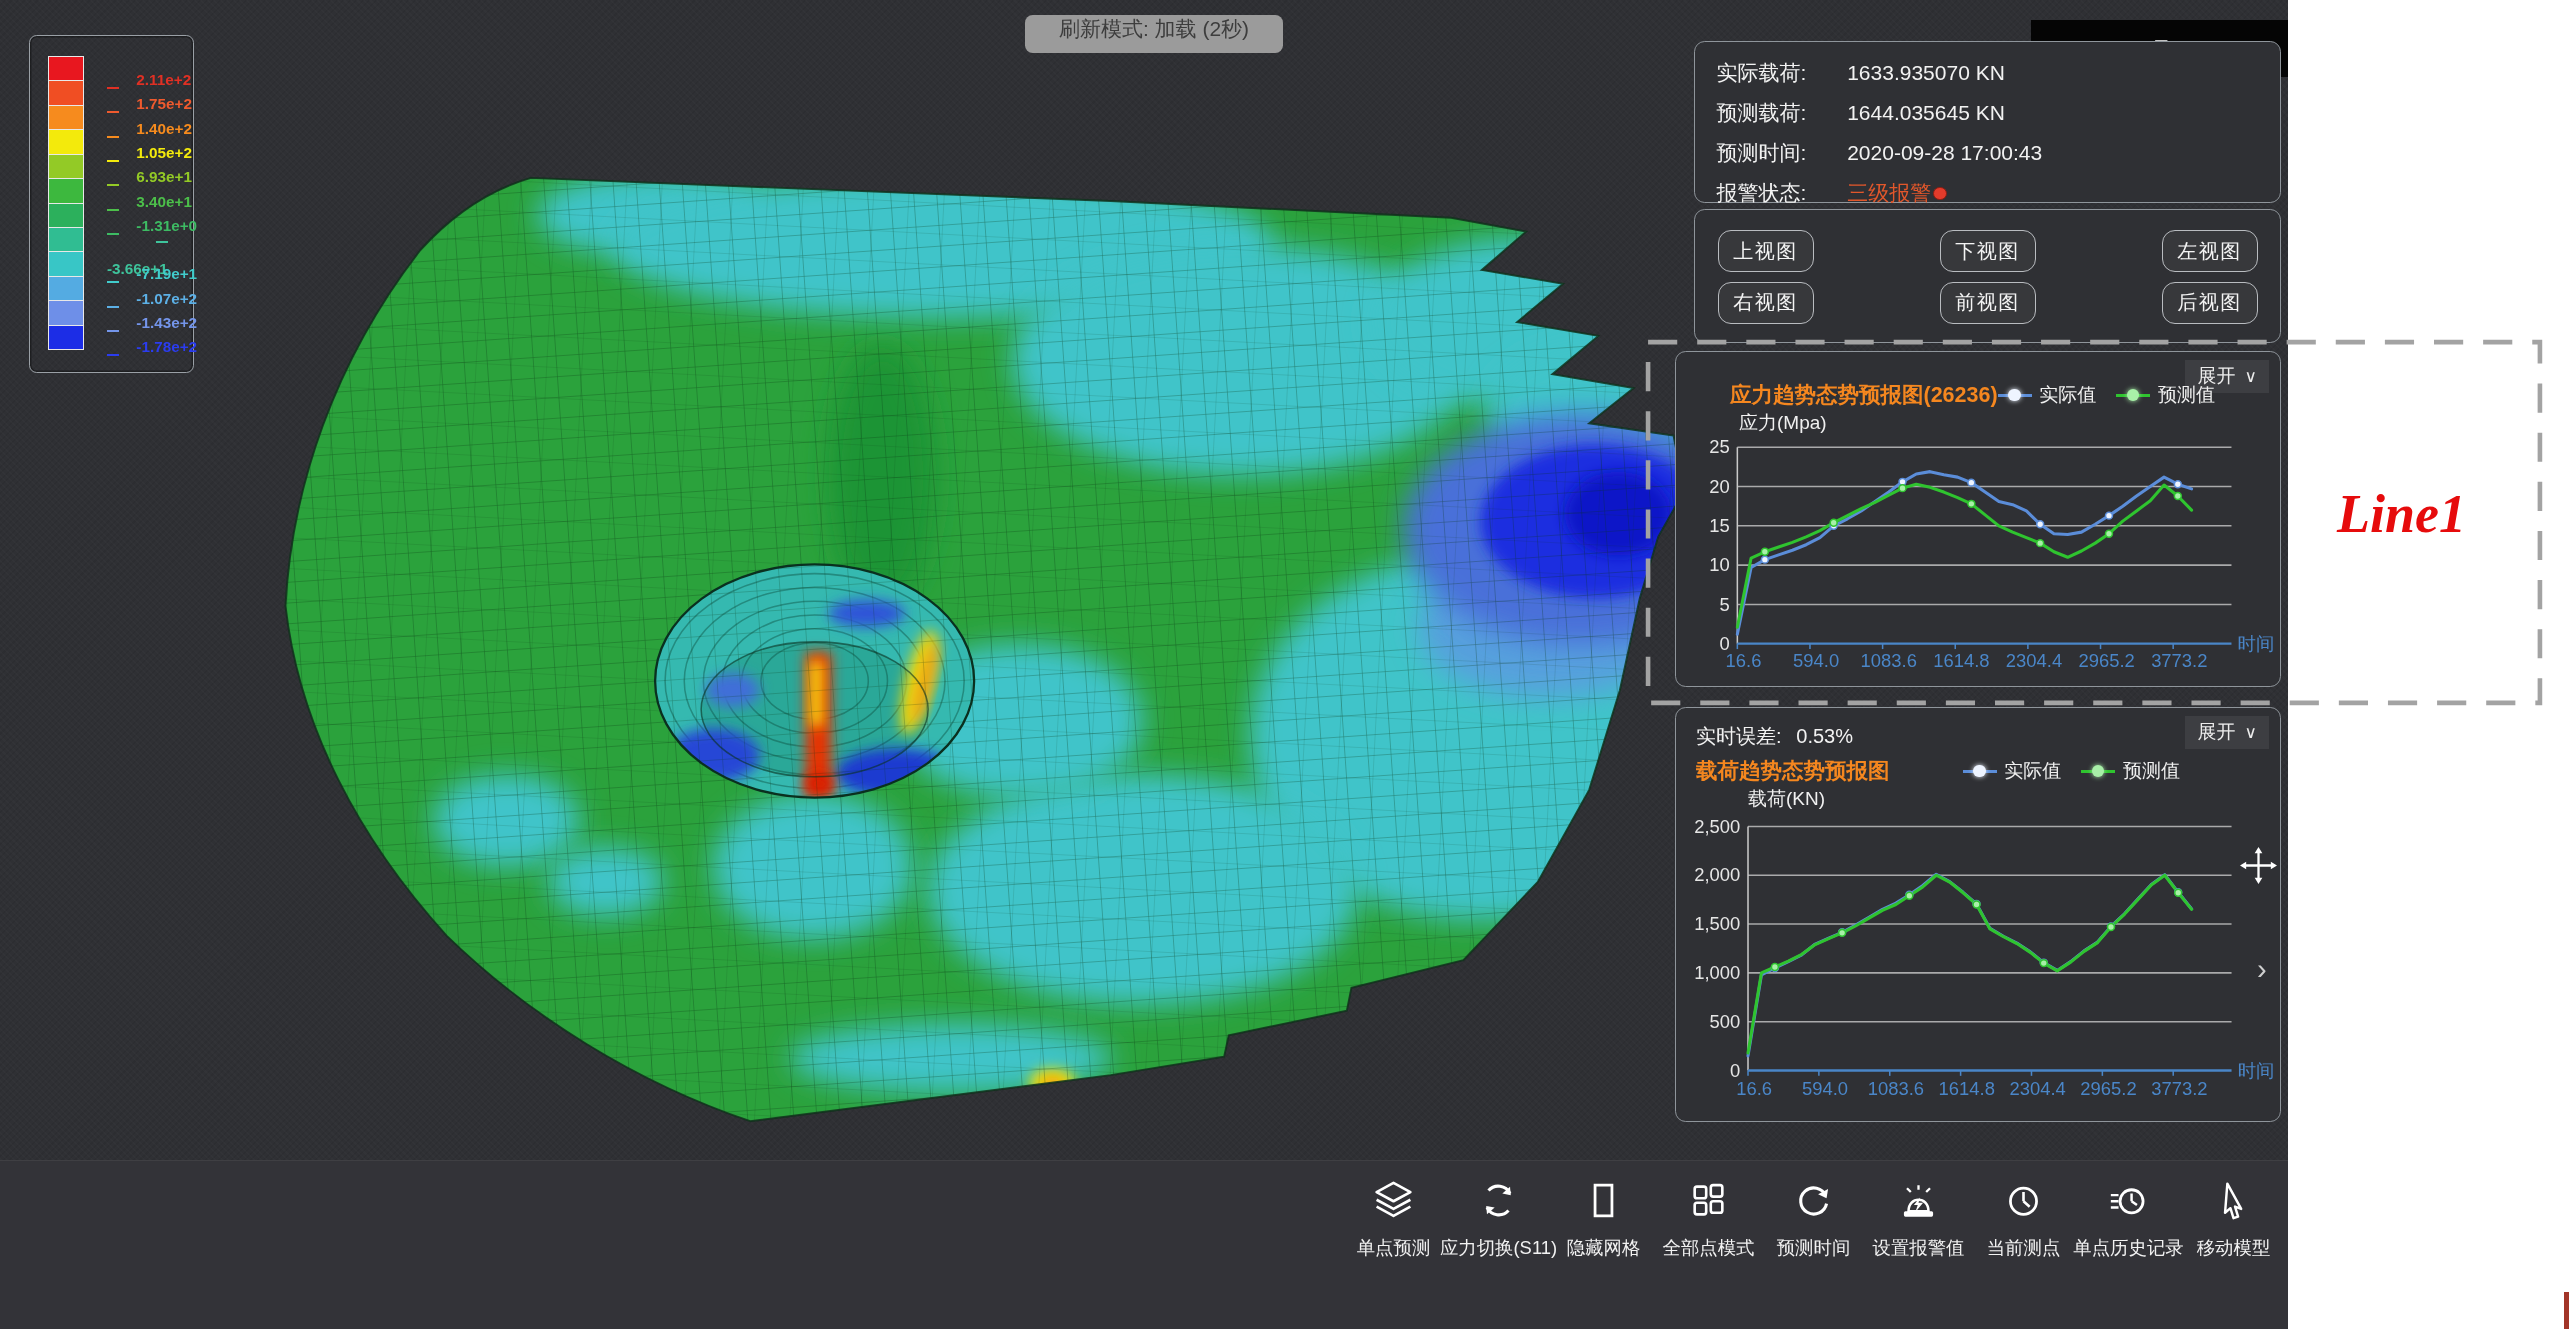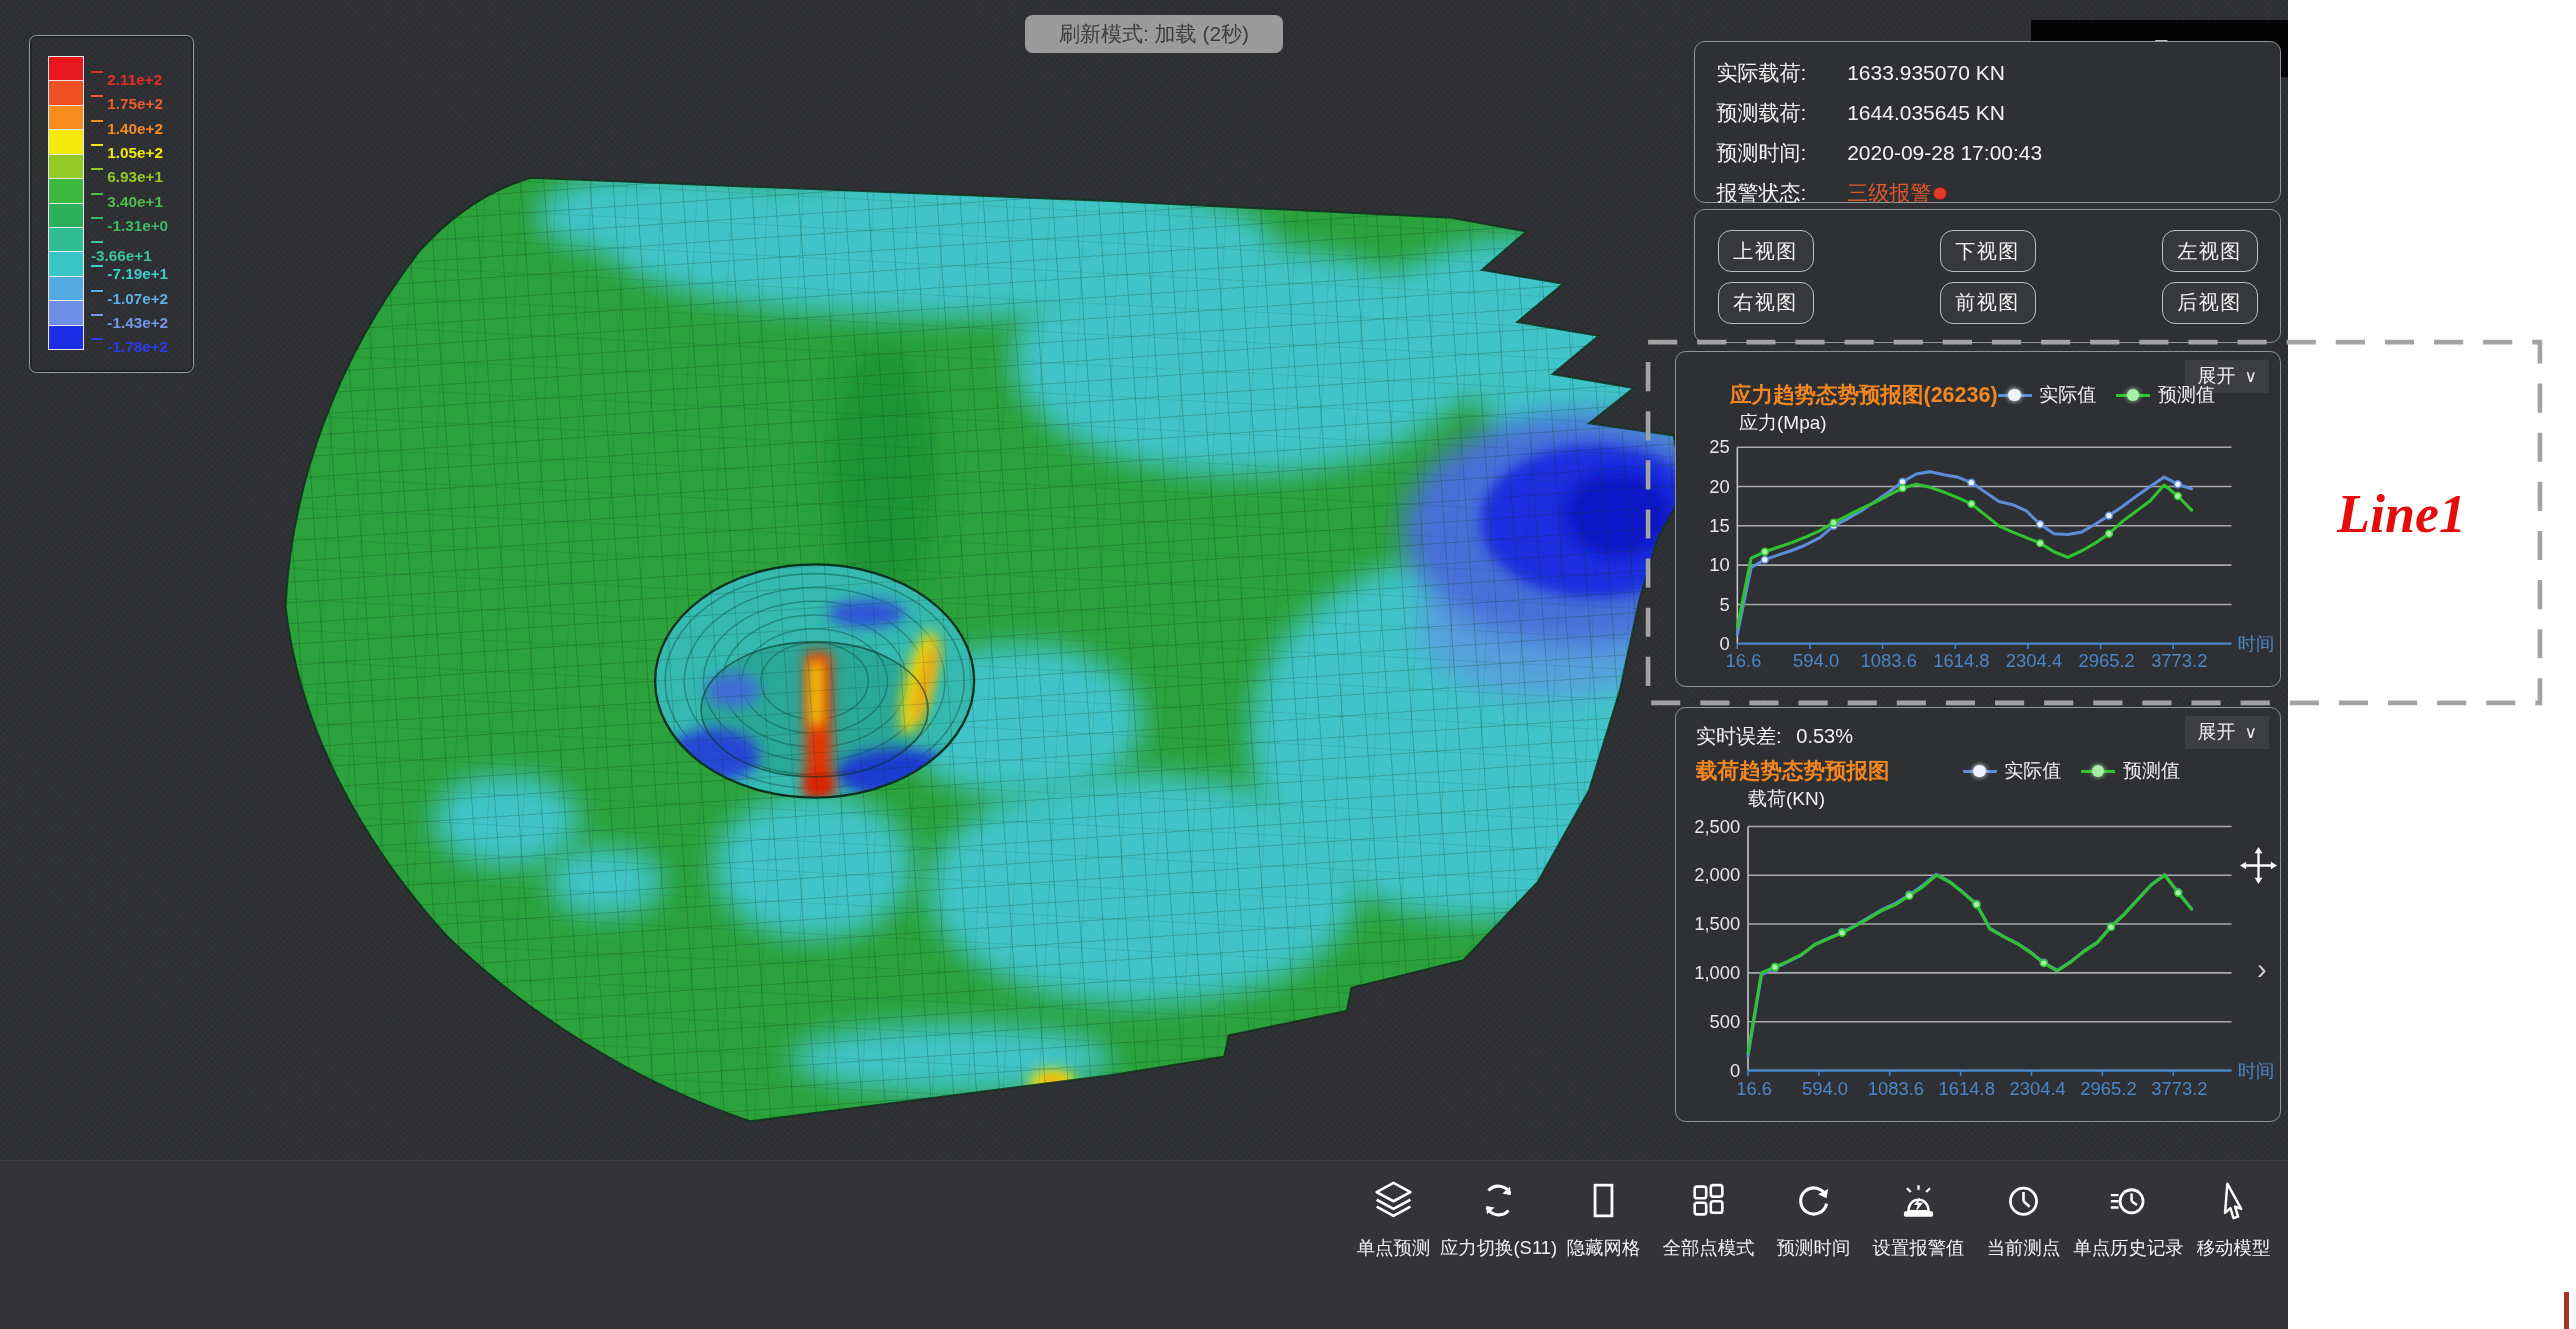--- a/index.html
+++ b/index.html
@@ -7,38 +7,38 @@
        font-family:"Liberation Sans","DejaVu Sans",sans-serif;color:#e8e8e8;}
   .stage{position:absolute;inset:0;}
   .app{position:absolute;left:0;top:0;width:2288px;height:1329px;background:#2f3034;
        background-image:repeating-linear-gradient(45deg,rgba(255,255,255,.016) 0 1.5px,transparent 1.5px 4.6px),
                         repeating-linear-gradient(-45deg,rgba(0,0,0,.06) 0 1.5px,transparent 1.5px 4.6px);
        overflow:hidden;}
   .model-svg{position:absolute;left:0;top:0;pointer-events:none;}
 
   
   .tooltip{position:absolute;left:1025px;top:15.3px;width:258px;height:38px;background:#9b9b9b;
-           border-radius:7.7px;display:flex;align-items:center;justify-content:center;
+           border-radius:7.7px;display:flex;justify-content:center;
            color:#3d3d3d;font-size:21px;}
 
   
   .titlebar{position:absolute;left:2031px;top:20px;width:257px;height:57px;background:#050505;
             display:flex;align-items:center;justify-content:space-around;}
   .tb-btn{width:54px;height:46px;display:flex;align-items:center;justify-content:center;
           color:#fff;font-size:23px;cursor:pointer;}
 
   
   .legend-box{position:absolute;left:29px;top:35px;width:163px;height:336px;border:1.5px solid #9aa0a6;
               border-radius:7.7px;box-shadow:inset 0 0 0 1.5px rgba(0,0,0,.35);}
   .legend-bar{position:absolute;left:18.4px;top:20px;width:34px;height:292px;border:1.5px solid #e8e8e8;
               display:flex;flex-direction:column;}
   .legend-cell{flex:1;border-bottom:1.5px solid #e8e8e8;}
   .legend-cell:last-child{border-bottom:none;}
   .legend-labels{position:absolute;left:61px;top:20px;width:92px;height:292px;}
-  .legend-row{position:absolute;left:0;display:flex;align-items:flex-start;gap:4px;font-size:15.3px;font-weight:bold;}
+  .legend-row{position:absolute;left:16px;display:flex;align-items:flex-end;gap:17px;font-size:15.3px;font-weight:bold;}
   .legend-tick{display:inline-block;width:12.3px;height:2.3px;}
 
   
   .panel{position:absolute;border:1.5px solid #8f959b;border-radius:10.7px;background:#2f3034;}
   .info-panel{left:1694px;top:41px;width:585px;height:160px;}
   .info-rows{position:absolute;left:21.5px;top:14px;right:15.3px;}
   .info-row{display:flex;align-items:center;height:34px;margin-bottom:6.1px;font-size:21px;}
   .info-row .lbl{width:120px;color:#f2f2f2;}
   .info-row .val{color:#f2f2f2;margin-left:10.7px;}
   .info-row .val.alert{color:#e2572b;}

